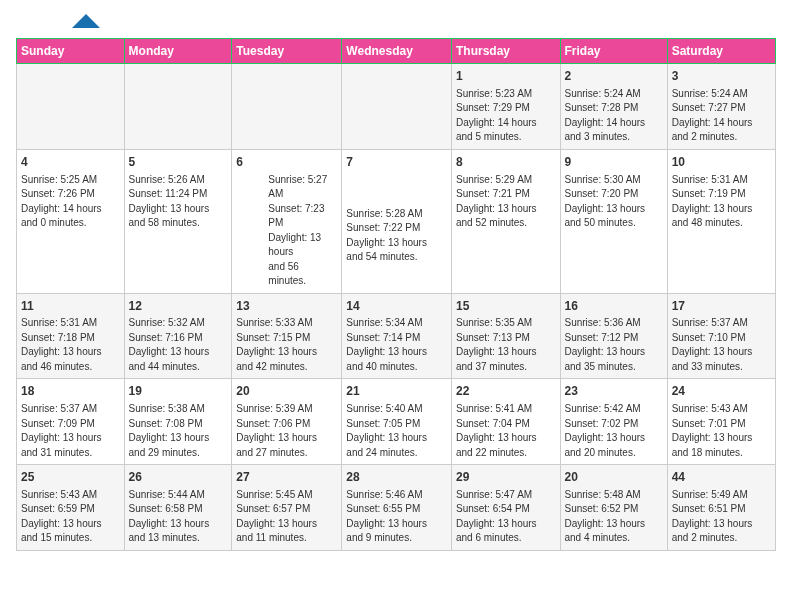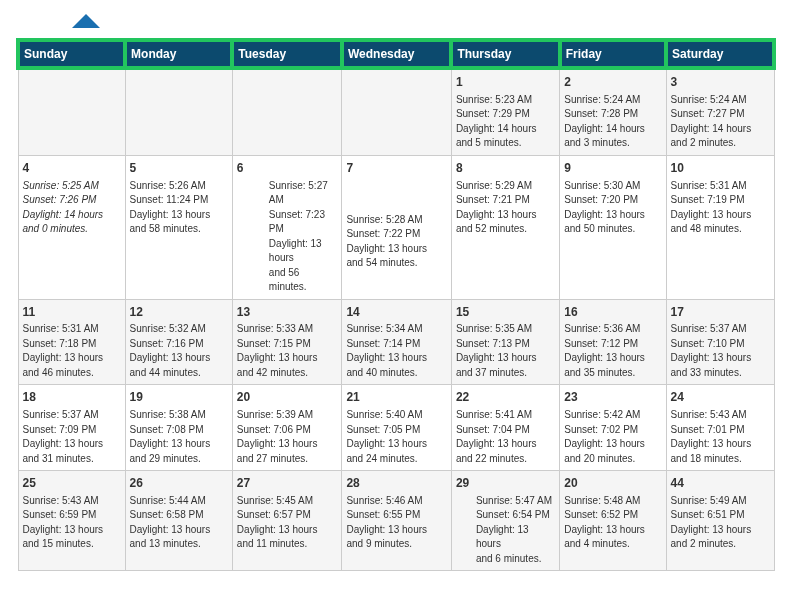--- a/index.html
+++ b/index.html
@@ -47,26 +47,26 @@
       font-size: 15px;
       color: #555;
       margin-top: 2px;
     }
     .calendar {
       width: 100%;
       border-collapse: collapse;
       font-size: 11px;
     }
     .calendar thead th {
-      background: #0c4a6e;
+      background: #ec4899;
       color: #fff;
       padding: 5px 4px;
       text-align: left;
       font-size: 12px;
-      border: 4px solid #22c55e;
+      border: 1px solid #22c55e;
     }
     .calendar tbody td {
       border: 1px solid #ccc;
       vertical-align: top;
       padding: 4px 4px;
       width: 113px;
       height: 80px;
       background: #fff;
       line-height: 1.4;
       font-size: 10.5px;
@@ -146,21 +146,21 @@
           <span class="day-num">3</span>
           <div class="day-info" style="white-space: pre-line;">Sunrise: 5:24 AM
 Sunset: 7:27 PM
 Daylight: 14 hours
 and 2 minutes.</div>
         </td>
       </tr>
       <tr>
         <td>
           <span class="day-num">4</span>
-          <div class="day-info" style="white-space: pre-line; font-style: italic;">Sunrise: 5:25 AM
+          <div class="day-info" style="white-space: pre-line;">Sunrise: 5:25 AM
 Sunset: 7:26 PM
 Daylight: 14 hours
 and 0 minutes.</div>
         </td>
         <td>
           <span class="day-num">5</span>
           <div class="day-info" style="white-space: pre-line;">Sunrise: 5:26 AM
 Sunset: 11:24 PM
 Daylight: 13 hours
 and 58 minutes.</div>
@@ -327,21 +327,21 @@
         </td>
         <td>
           <span class="day-num">28</span>
           <div class="day-info" style="white-space: pre-line;">Sunrise: 5:46 AM
 Sunset: 6:55 PM
 Daylight: 13 hours
 and 9 minutes.</div>
         </td>
         <td>
           <span class="day-num">29</span>
-          <div class="day-info" style="white-space: pre-line; margin-left: 20px;">Sunrise: 5:47 AM
+          <div class="day-info" style="white-space: pre-line;">Sunrise: 5:47 AM
 Sunset: 6:54 PM
 Daylight: 13 hours
 and 6 minutes.</div>
         </td>
         <td>
           <span class="day-num">20</span>
           <div class="day-info" style="white-space: pre-line;">Sunrise: 5:48 AM
 Sunset: 6:52 PM
 Daylight: 13 hours
 and 4 minutes.</div>

